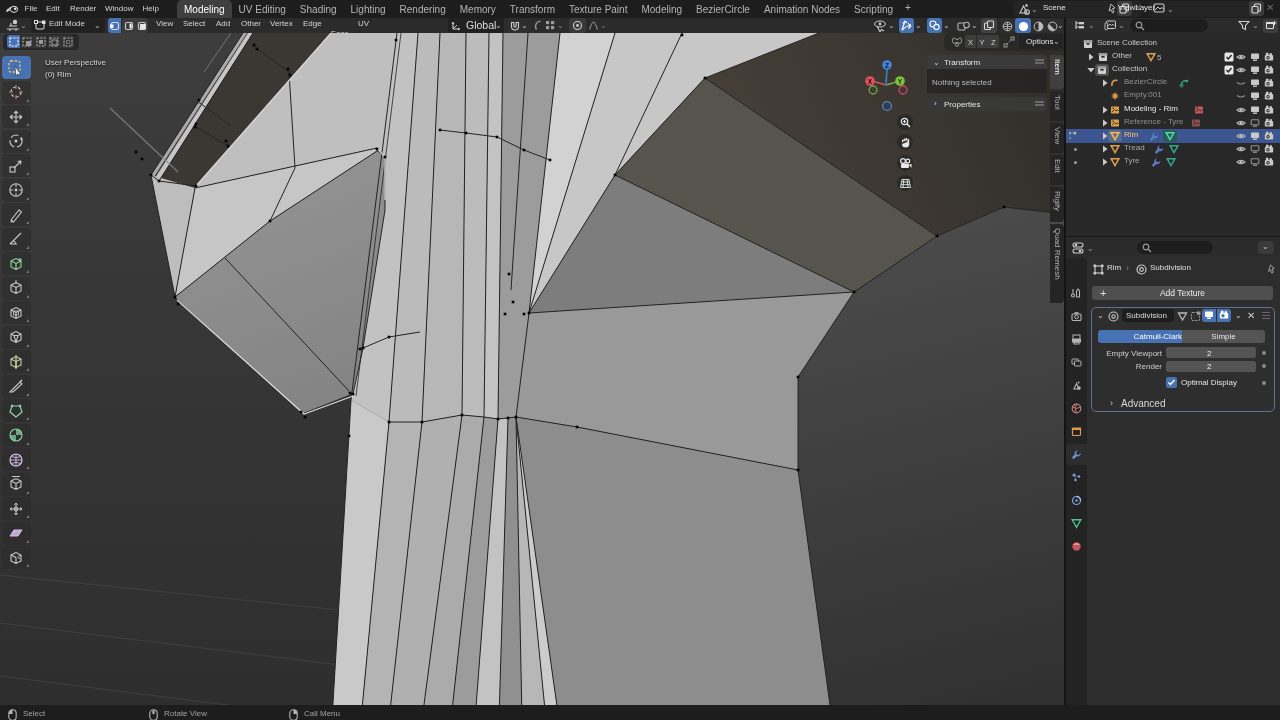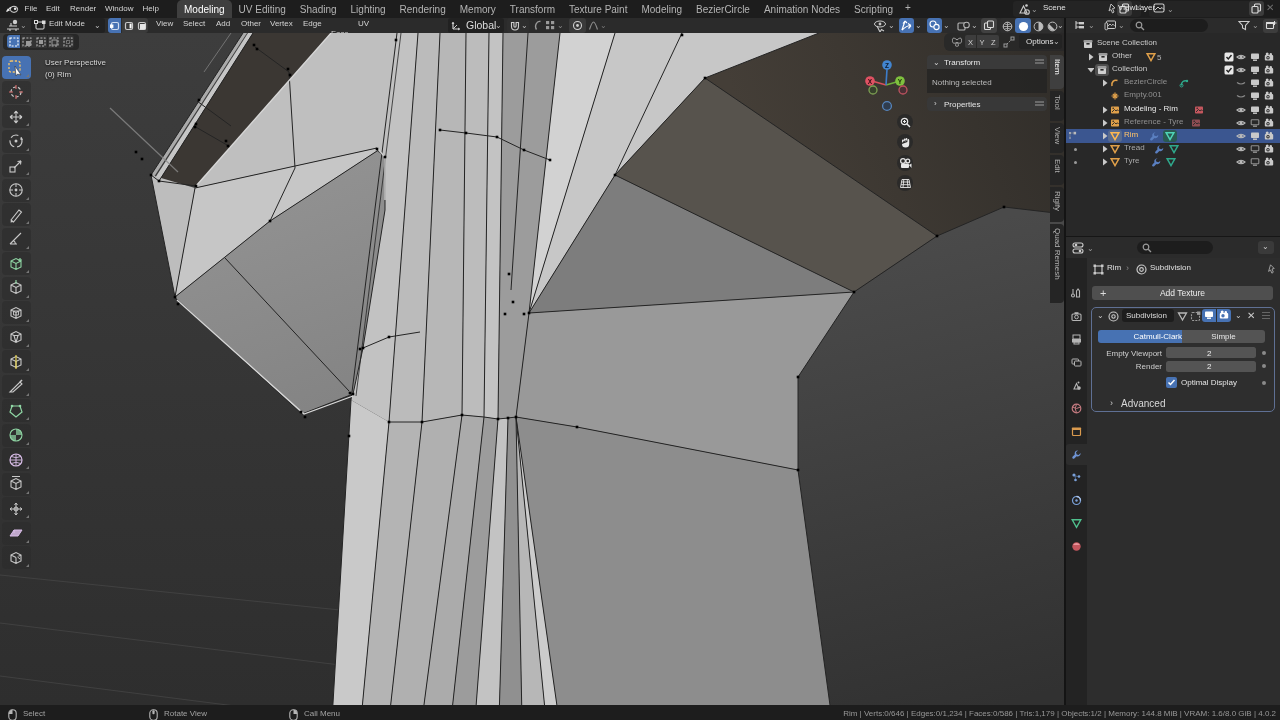--- a/index.html
+++ b/index.html
@@ -1096,21 +1096,20 @@
     <span style="position:absolute;left:55px;top:140px;font-size:10px;color:#d8d8d8">Advanced</span>
   </div>
 
 <div class="abs" style="left:1064px;top:18px;width:2px;height:687px;background:#141414"></div>
 <div class="abs" style="left:1066px;top:236px;width:214px;height:1px;background:#161616"></div>
 
 <div class="abs" style="left:0;top:705px;width:1280px;height:15px;background:#1d1d1d">
   <span class="abs" style="left:23px;top:3.5px;color:#a2a2a2;font-size:8px">Select</span>
   <span class="abs" style="left:164px;top:3.5px;color:#a2a2a2;font-size:8px">Rotate View</span>
   <span class="abs" style="left:304px;top:3.5px;color:#a2a2a2;font-size:8px">Call Menu</span>
-  <span class="abs" style="right:4px;top:4px;color:#989898;font-size:8px">Rim | Verts:0/646 | Edges:0/1,234 | Faces:0/586 | Tris:1,179 | Objects:1/2 | Memory: 144.8 MiB | VRAM: 1.6/8.0 GiB | 4.0.2</span>
 </div>
 <div style="position: absolute; left: 8px; top: 706.5px; width: 9px; height: 12px;"><svg width="9" height="12" viewBox="0 0 9 12">
       <rect x="0.8" y="0.8" width="7.4" height="10.4" rx="3.5" fill="none" stroke="#b5b5b5" stroke-width="1.1"></rect>
       <path d="M0.8 5 A 3.6 4 0 0 1 4.5 0.8 V5 Z" fill="#b5b5b5"></path>
     </svg></div>
 <div style="position: absolute; left: 149px; top: 706.5px; width: 9px; height: 12px;"><svg width="9" height="12" viewBox="0 0 9 12">
       <rect x="0.8" y="0.8" width="7.4" height="10.4" rx="3.5" fill="none" stroke="#b5b5b5" stroke-width="1.1"></rect>
       <rect x="3.4" y="1.2" width="2.2" height="4" rx="1" fill="#b5b5b5"></rect>
     </svg></div>
 <div style="position: absolute; left: 289px; top: 706.5px; width: 9px; height: 12px;"><svg width="9" height="12" viewBox="0 0 9 12">

